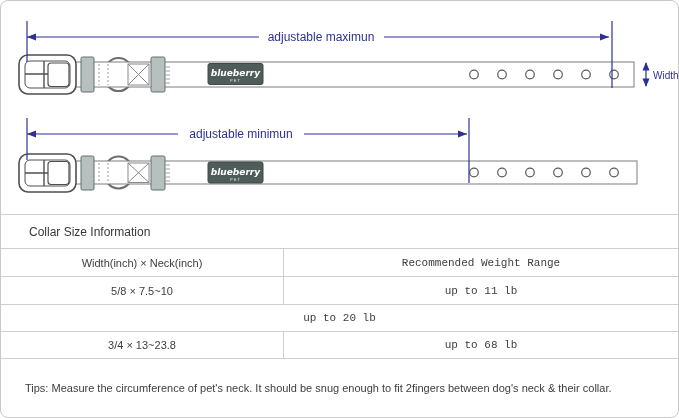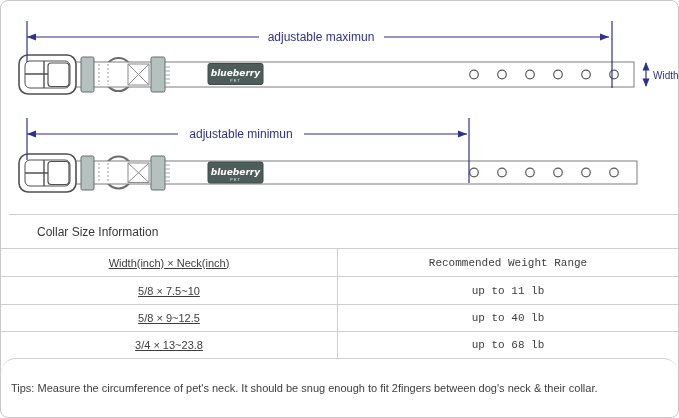--- a/index.html
+++ b/index.html
@@ -9,27 +9,27 @@
     border:1px solid #c9c9c9;border-radius:8px;overflow:hidden;background:#fff;
   }
   .diagram{display:block;}
   .dim-text{fill:#2e3192;font-size:12px;font-family:"Liberation Sans",sans-serif;}
   .width-text{fill:#2e3192;font-size:10px;font-family:"Liberation Sans",sans-serif;}
   .brand-text{fill:#ffffff;font-size:9px;font-style:italic;font-weight:bold;font-family:"DejaVu Sans",sans-serif;}
   .brand-sub{fill:#dfe6e5;font-size:4px;letter-spacing:1px;font-family:"Liberation Sans",sans-serif;}
 
   .size-table{position:absolute;left:0;right:0;top:213px;bottom:0;display:flex;flex-direction:column;font-size:11px;color:#3d3d3d;}
   .row{display:flex;border-top:1px solid #cfcfcf;align-items:center;box-sizing:border-box;}
-  .title-row{height:34px;padding-left:28px;font-size:12px;color:#383838;margin-left:8px;}
+  .title-row{height:34px;padding-left:28px;font-size:12px;color:#383838;}
   .head-row{height:28px;}
   .data-row{height:27px;}
   .cell{display:flex;align-items:center;justify-content:center;height:100%;box-sizing:border-box;}
-  .cell.left{width:337px;border-right:1px solid #cfcfcf;text-decoration:underline;}
+  .cell.left{width:283px;border-right:1px solid #cfcfcf;}
   .cell.right{flex:1;font-family:Liberation Mono, monospace;}
-  .tips-row{flex:1;padding-left:10px;align-items:center;color:#3d3d3d;border-radius:15px;}
+  .tips-row{flex:1;padding-left:24px;align-items:center;color:#3d3d3d;}
 </style>
 </head>
 <body>
 
 <div class="page">
 
   <svg class="diagram" width="679" height="213" viewBox="0 0 679 213">
 
     <g>
 
@@ -155,22 +155,21 @@
     </div>
     <div class="row head-row">
       <div class="cell left">Width(inch) × Neck(inch)</div>
       <div class="cell right">Recommended Weight Range</div>
     </div>
     <div class="row data-row" style="height:28px;">
       <div class="cell left">5/8 × 7.5~10</div>
       <div class="cell right">up to 11 lb</div>
     </div>
     <div class="row data-row">
-      <div class="cell left">5/8 × 9~12.5</div>
-      <div class="cell right">up to 40 lb</div>
+      <div class="cell right">up to 20 lb</div>
     </div>
     <div class="row data-row">
       <div class="cell left">3/4 × 13~23.8</div>
       <div class="cell right">up to 68 lb</div>
     </div>
     <div class="row tips-row">
       <span>Tips: Measure the circumference of pet's neck. It should be snug enough to fit 2fingers between dog's neck &amp; their collar.</span>
     </div>
   </div>
 

